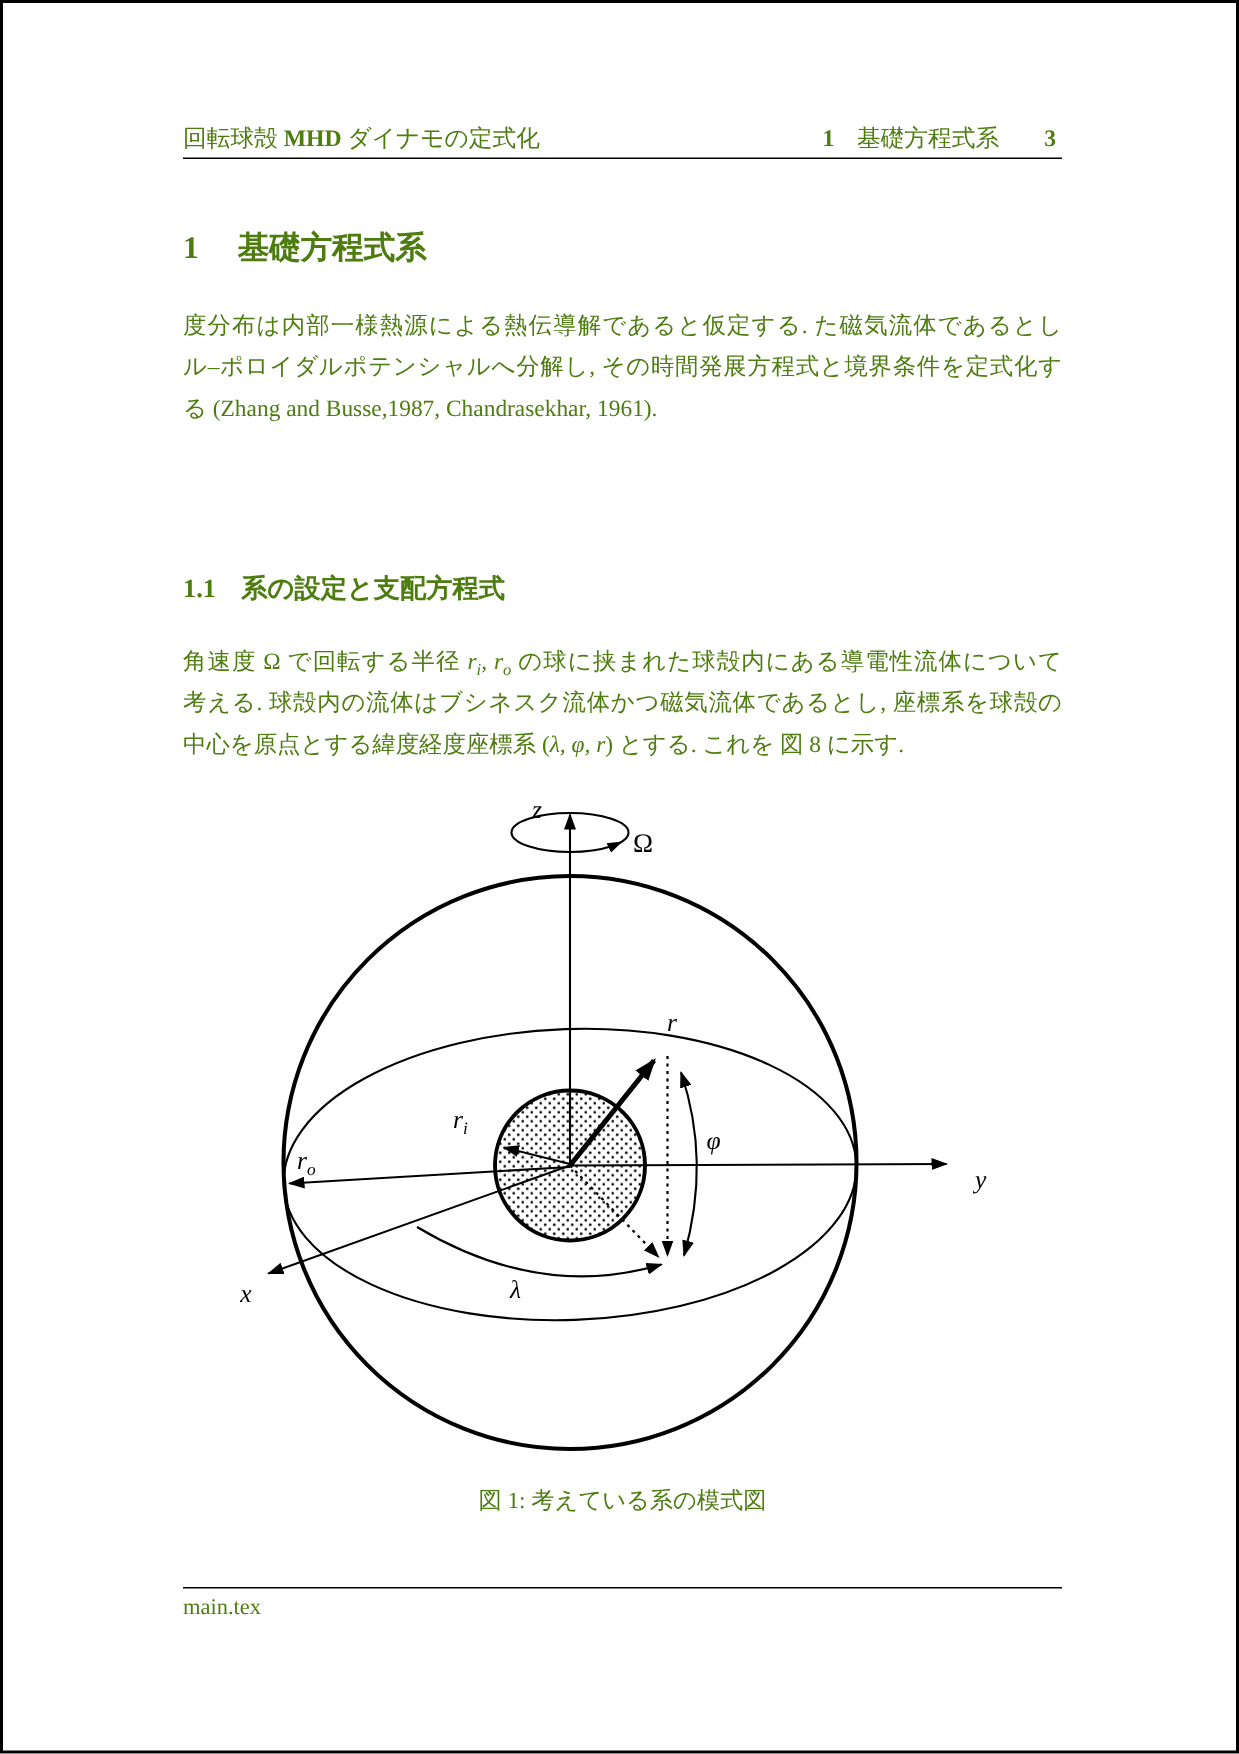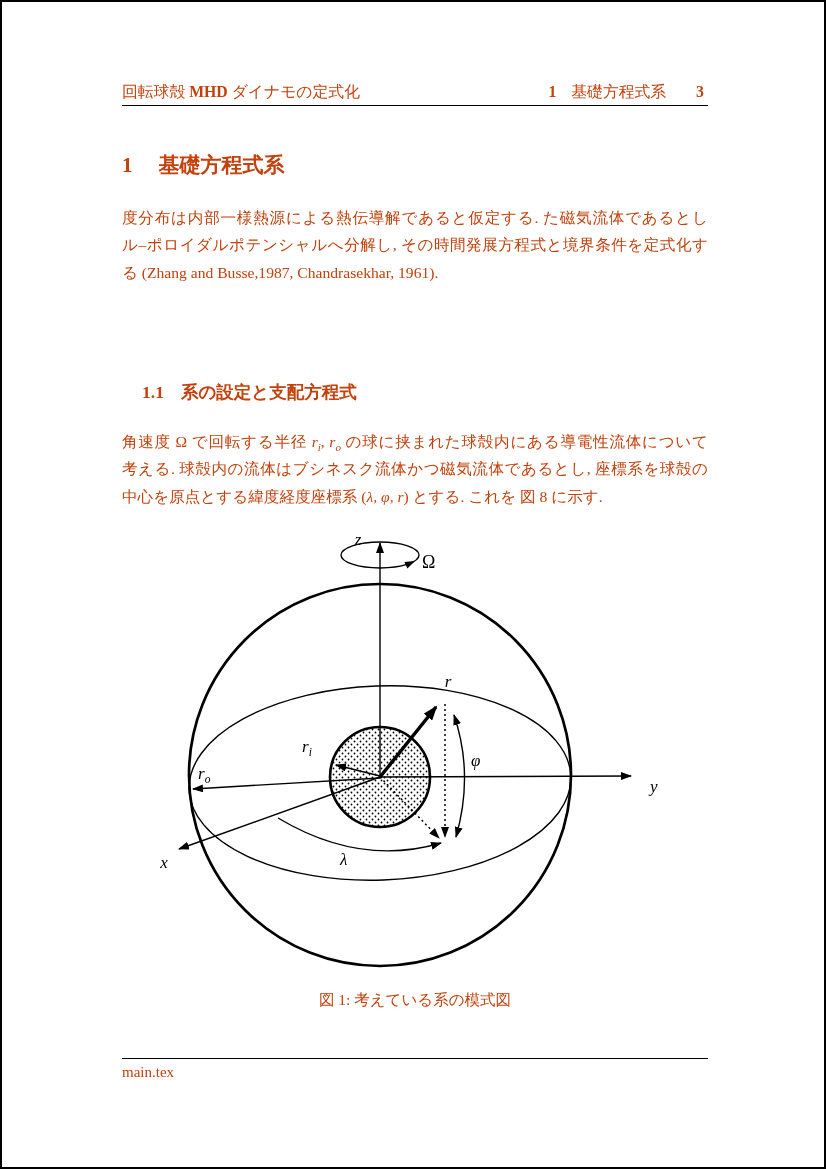--- a/index.html
+++ b/index.html
@@ -1,33 +1,33 @@
 <!DOCTYPE html>
 <html><head>
 <meta charset="utf-8">
 <style>
   html,body{margin:0;padding:0;background:#888;}
   .page{
     position:relative; width:826px; height:1169px; background:#fff;
     border:2px solid #000; box-sizing:border-box;
-    font-family:"Liberation Serif","DejaVu Serif",serif; color:#c2410c;
+    font-family:"Liberation Serif","DejaVu Serif",serif; color:#4d7c0f;
     overflow:hidden;
   }
   .abs{position:absolute;}
   
   .header-left{left:120px; top:80px; font-size:15.8px;}
   .header-right{right:120px; top:80px; font-size:15.8px;}
   .b{font-weight:bold;}
   .hdr-no{font-weight:bold; margin-right:15px;}
   .hdr-page{font-weight:bold; margin-left:30px;}
   .header-rule{left:120px; top:103px; width:586px; height:1px; background:#000;}
   
   .sec{left:120px; top:149px; font-size:21px; font-weight:bold;}
   .sec-no{margin-right:26px;}
-  .subsec{left:120px; top:378px; font-size:17.5px; font-weight:bold;margin-left:20px;}
+  .subsec{left:120px; top:378px; font-size:17.5px; font-weight:bold;}
   .subsec-no{margin-right:17px;}
   
   .para{left:120px; width:586px; font-size:15.6px; line-height:27.4px;}
   #para1{top:202px;}
   #para2{top:426px;}
   .ln{height:27.4px; overflow:hidden; text-align:justify; text-align-last:justify;}
   .ln-end{text-align-last:left;}
   .mi{font-style:italic;}
   sub.mi{font-size:11px; line-height:0;}
   

